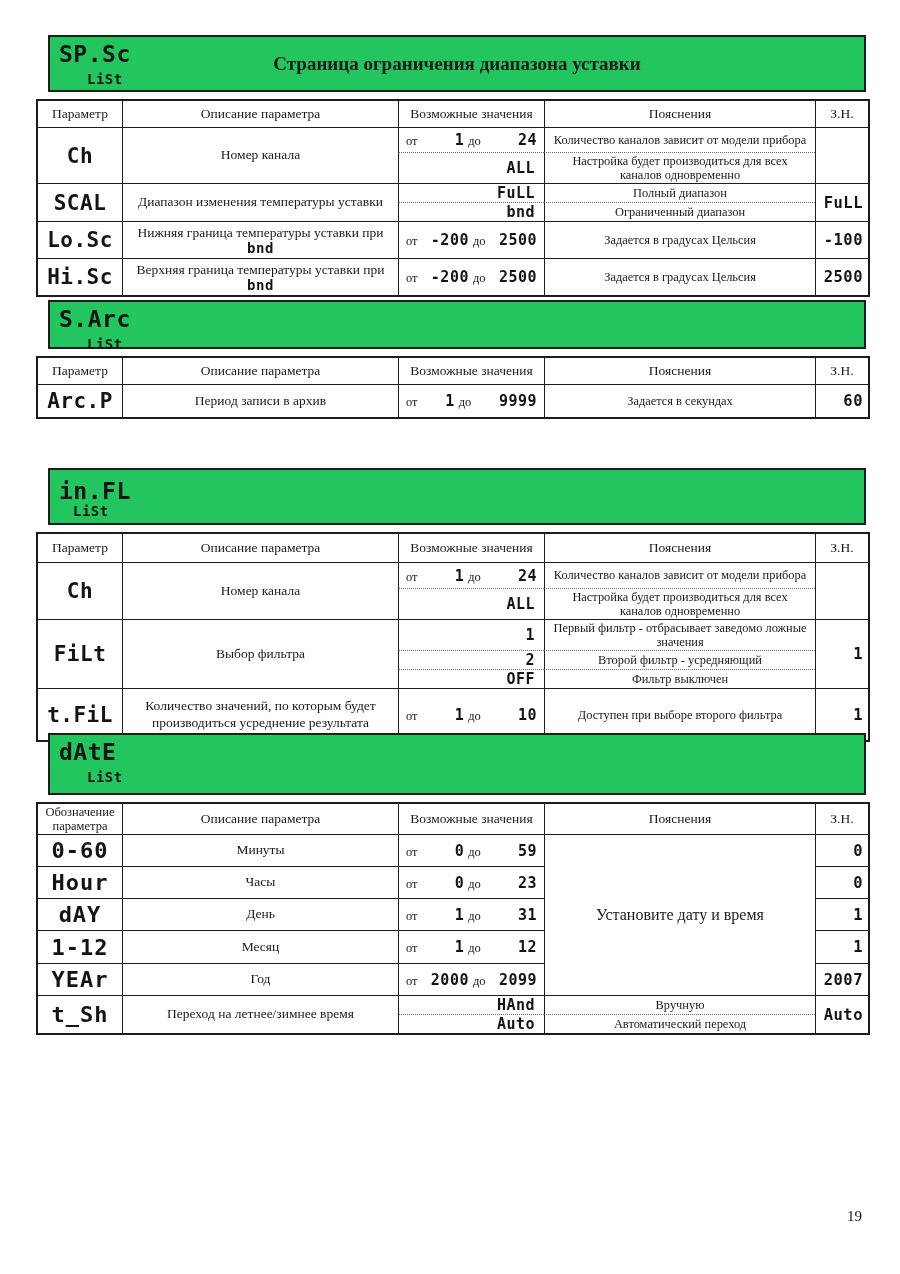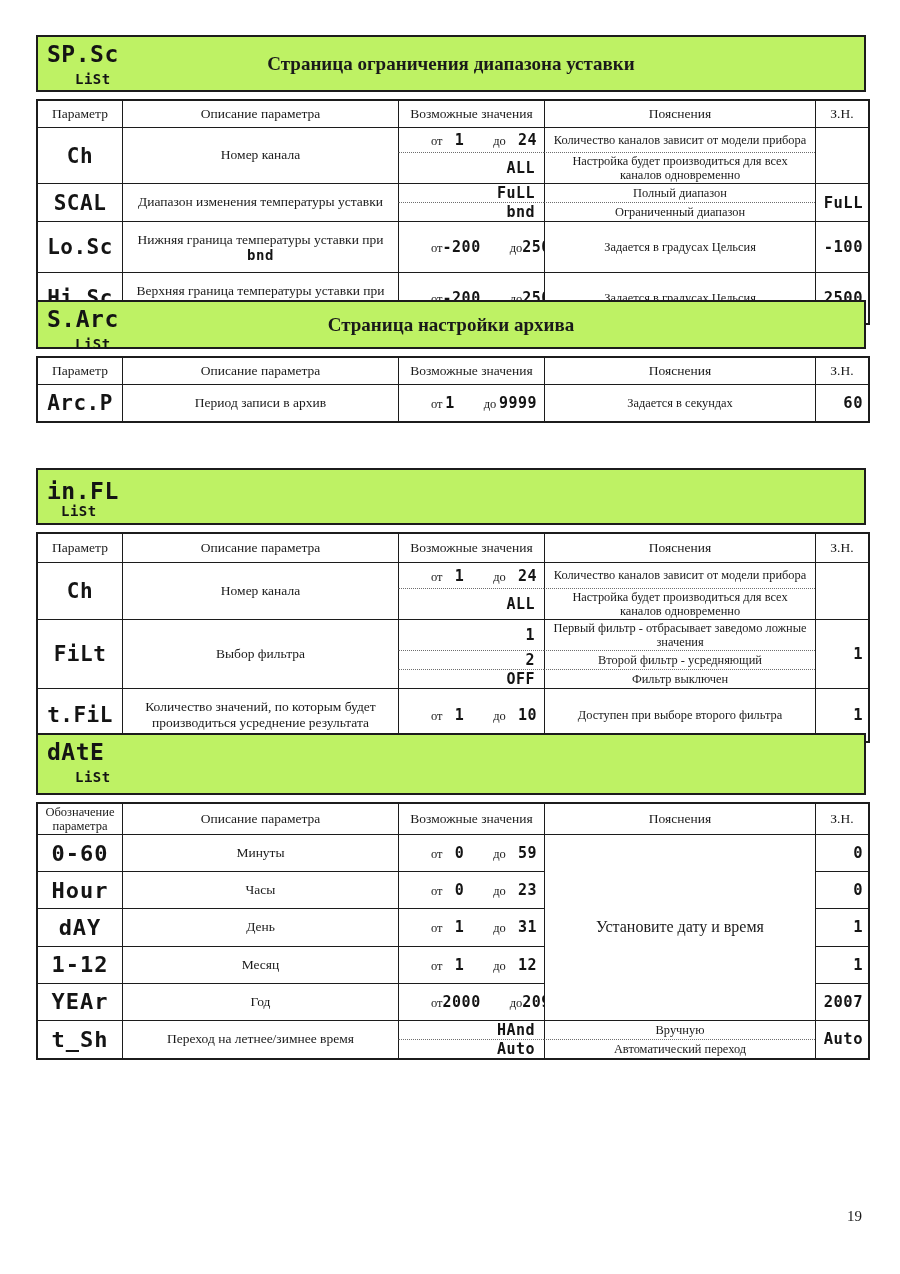--- a/index.html
+++ b/index.html
@@ -1,20 +1,20 @@
 <!DOCTYPE html>
 <html><head>
 <meta charset="utf-8">
 <style>
   html,body{margin:0;padding:0;background:#fff;}
   .page{position:relative;width:900px;height:1274px;background:#ffffff;
         font-family:"Liberation Serif",serif;color:#1a1a1a;overflow:hidden;}
   .tblwrap{position:absolute;left:36px;width:830px;}
   
-  .band{position:relative;border:2px solid #1c1c1c;box-sizing:border-box;background:#bef264;margin-bottom:7px;}
+  .band{position:relative;border:2px solid #1c1c1c;box-sizing:border-box;background:#22c55e;margin-bottom:7px;margin-left:12px;}
   .segname{position:absolute;left:9px;top:5px;}
   .seg{font-family:"DejaVu Sans Mono",monospace;font-weight:700;letter-spacing:0.5px;color:#141414;}
   .segname .t1{font-size:23px;line-height:1.05;}
   .segname .t2{font-size:14px;line-height:1;margin-left:28px;margin-top:6px;}
   .band.tight .segname{top:9px;}
   .band.tight .t2{margin-left:14px;margin-top:1px;}
   .btitle{position:absolute;left:0;right:0;top:50%;transform:translateY(-50%);
           text-align:center;font-weight:700;font-size:19px;}
   
   table{width:830px;table-layout:fixed;border:2px solid #1c1c1c;border-collapse:separate;
@@ -23,26 +23,26 @@
   th,td{border-left:1.5px solid #1c1c1c;border-top:1.5px solid #1c1c1c;vertical-align:middle;
         padding:0;overflow:hidden;}
   th{font-weight:400;font-size:13.5px;text-align:center;}
   tr.hrow th{border-top:none;}
   .c1{border-left:none !important;}
   .dott{border-top:1.6px dotted #6e6e6e !important;}
   .hsmall{font-size:12.5px;line-height:1.15;}
   .pcell{text-align:center;margin-top:44px;}
   .pcell .seg{font-size:21px;}
   .pcell.big .seg{font-size:22px;letter-spacing:1px;}
-  .desc{font-size:13.5px;text-align:center;line-height:1.2;padding:10px 6px;}
+  .desc{font-size:13.5px;text-align:center;line-height:1.2;padding:3px 6px;}
   .descseg{font-size:14px;line-height:1;}
   .note{font-size:12.4px;text-align:center;line-height:1.13;padding:1px 8px;}
   .bignote{font-size:16px;}
   .vflex{display:flex;justify-content:space-between;align-items:baseline;padding:0 7px;}
-  .vflex .w{font-size:12.5px;margin-left:25px;}
+  .vflex .w{font-size:12.5px;}
   .vflex .seg{font-size:15px;}
   .grp{white-space:nowrap;}
   .vone{text-align:right;padding-right:9px;}
   .vone .seg{font-size:15px;}
   .zn{text-align:right;padding-right:5px;}
   .zn .seg{font-size:15.5px;white-space:nowrap;}
   .pageno{position:absolute;right:38px;top:1208px;font-size:15px;}
 </style>
 </head>
 <body>
@@ -142,21 +142,20 @@
     </tbody>
       </table>
   </div>
 
   <div class="tblwrap" style="top:300px">
     <div class="band" style="height:49px">
       <div class="segname">
         <div class="seg t1">S.Arc</div>
         <div class="seg t2">LiSt</div>
       </div>
-      <div class="btitle">Страница настройки архива</div>
     </div>
     <table>
       <colgroup>
           <col class="w1">
           <col class="w2">
           <col class="w3">
           <col class="w4">
           <col class="w5">
         </colgroup>
       <tbody>

